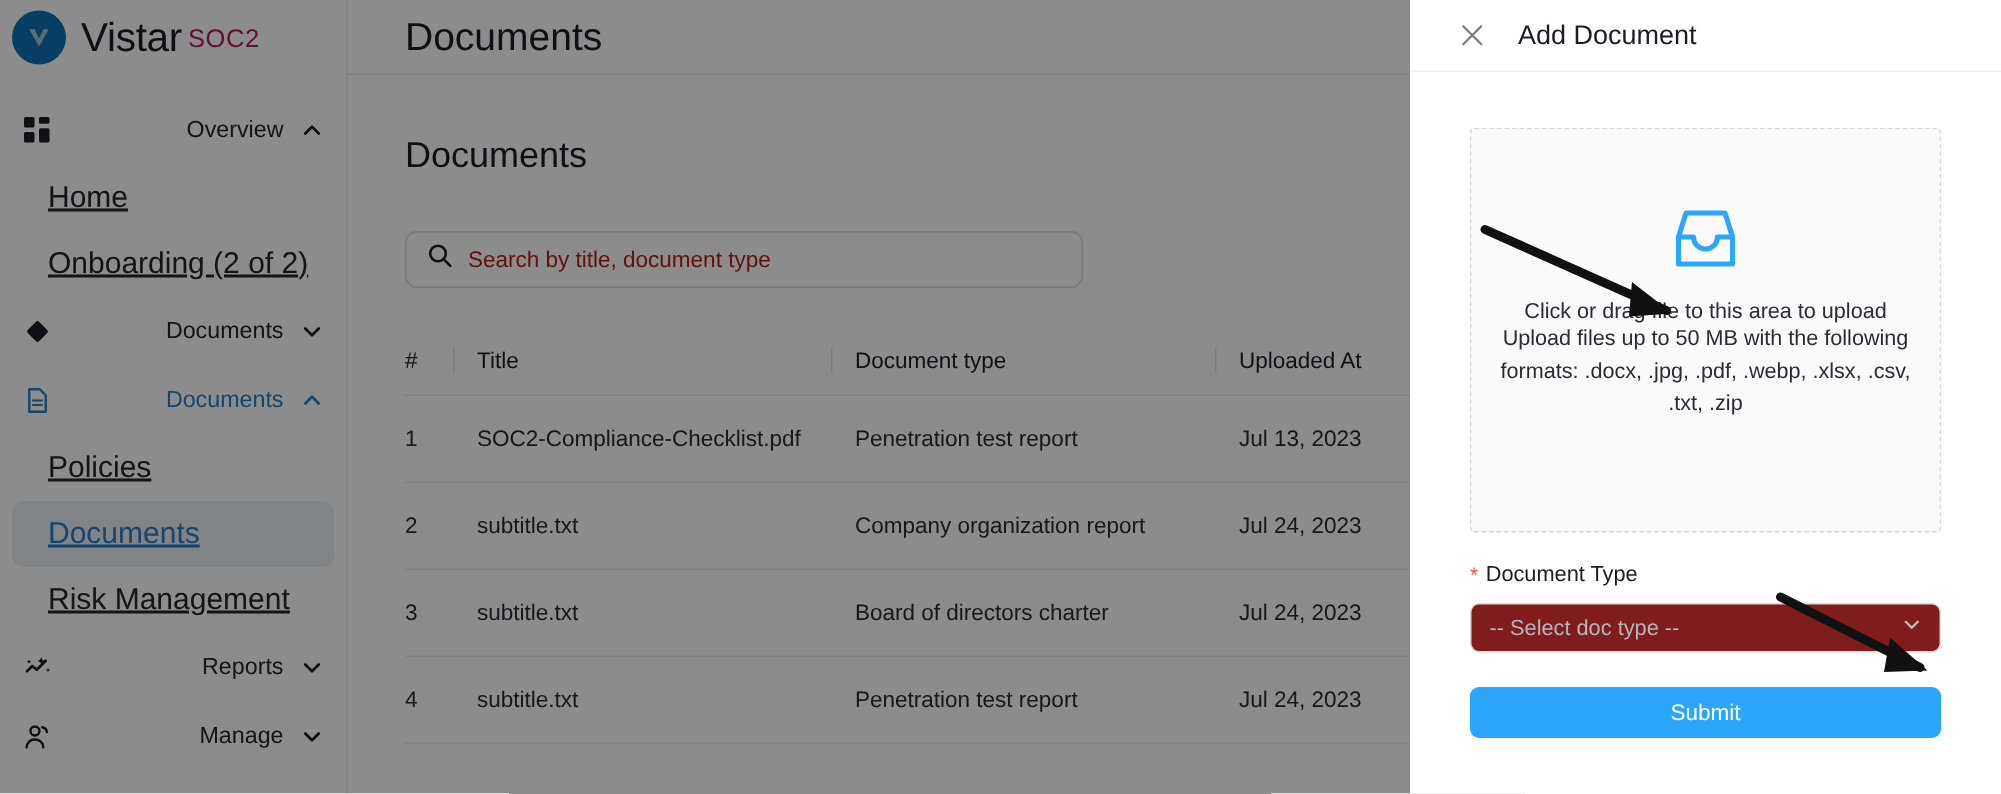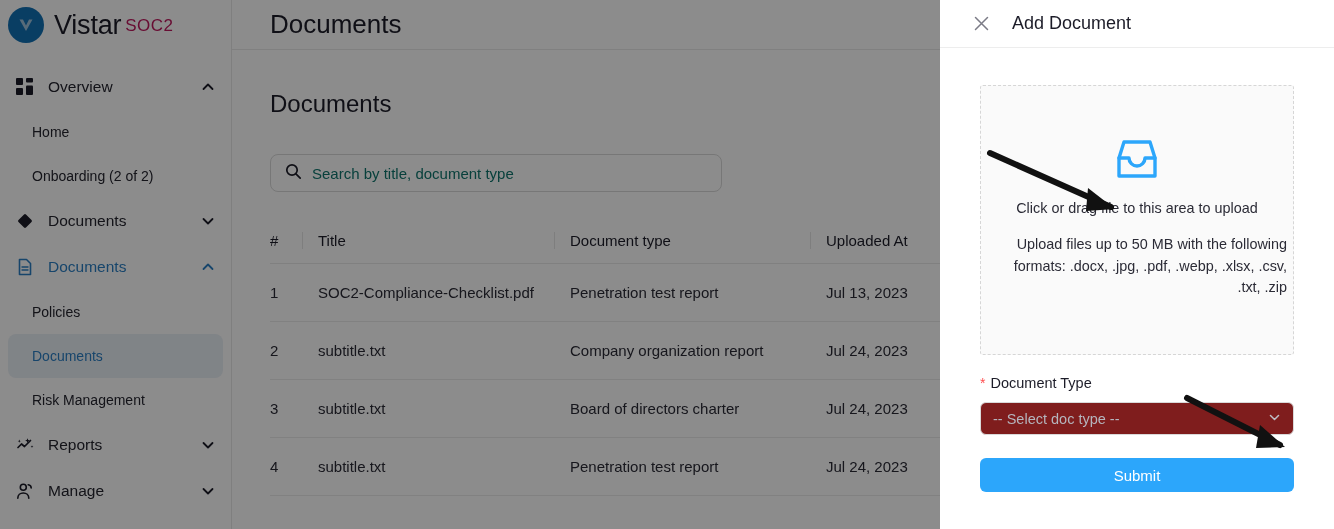--- a/index.html
+++ b/index.html
@@ -29,51 +29,51 @@
     display: flex; align-items: center; justify-content: center;
     flex: 0 0 36px;
   }
   .brand-name {
     font-size: 27px; color: #1c1c28; font-weight: 400; letter-spacing: -0.2px;
     line-height: 1;
   }
   .brand-sub { font-size: 17px; color: #be185d; letter-spacing: .4px; margin-left: 4px; align-self: flex-end; padding-bottom: 3px; }
   .brand-wrap { display: flex; align-items: baseline; }
 
-  .nav { padding-top: 14px; }
+  .nav { padding-top: 14px; text-align: right; }
   .nav-group {
     height: 46px; display: flex; align-items: center;
     padding: 0 16px 0 14px; gap: 12px; cursor: pointer;
   }
   .nav-group .ico { width: 22px; height: 22px; flex: 0 0 22px; display: flex; align-items: center; justify-content: center; }
   .nav-group .lbl { flex: 1; font-size: 15.5px; color: #25252f; }
   .nav-group.active .lbl { color: #2b7fc4; }
   .chev { width: 14px; height: 14px; flex: 0 0 14px; }
 
   .nav-sub {
     height: 44px; display: flex; align-items: center;
     margin: 0 8px; padding-left: 24px; border-radius: 8px;
-    font-size: 14px; color: #25252f; cursor: pointer;
+    font-size: 20px; color: #25252f; cursor: pointer; text-decoration: underline;
   }
   .nav-sub.selected { background: #eaf0f6; color: #2b7fc4; }
 
   
   .main { flex: 1; height: 529px; background: #fff; position: relative; }
   .main-header { height: 50px; border-bottom: 1px solid #eaeaea; display: flex; align-items: center; padding-left: 38px; }
   .main-header h1 { font-size: 26px; font-weight: 400; color: #1c1c28; }
   .main-body { padding: 40px 0 0 38px; }
   .section-title { font-size: 24px; font-weight: 400; color: #1c1c28; }
 
   .search-box {
     margin-top: 36px; width: 452px; height: 38px;
     border: 1px solid #d9d9d9; border-radius: 8px;
     display: flex; align-items: center; gap: 10px; padding: 0 14px;
     background: #fff;
   }
-  .search-box .ph { font-size: 15px; color: #0f766e; }
+  .search-box .ph { font-size: 15px; color: #b91c1c; }
 
   table.docs { margin-top: 26px; width: 700px; border-collapse: collapse; table-layout: fixed; }
   table.docs th {
     font-size: 15px; font-weight: 400; color: #1c1c28; text-align: left;
     padding: 14px 0 14px 0; border-bottom: 1px solid #eaeaea;
     position: relative;
   }
   table.docs th + th::before {
     content: ""; position: absolute; left: -16px; top: 14px; bottom: 14px;
     width: 1px; background: #e6e6e6;
@@ -112,22 +112,22 @@
 
   .dropzone {
     height: 270px; border: 1px dashed #d6d6d6; border-radius: 3px;
     background: #fafafa;
     display: flex; flex-direction: column; align-items: center;
     padding-top: 52px;
   }
   .inbox-ico { width: 52px; height: 44px; }
   .dz-main { margin-top: 18px; font-size: 14.4px; color: #2b2b36; }
   .dz-hint {
-    margin-top: 18px; font-size: 14.4px; color: #2b2b36;
-    text-align: right; line-height: 1.5; width: 300px;
+    font-size: 14.4px; color: #2b2b36;
+    text-align: center; line-height: 1.5; width: 300px;
   }
 
   .field-label { margin-top: 20px; font-size: 14.5px; color: #1c1c28; display: flex; align-items: center; gap: 5px; }
   .req { color: #ff4d4f; font-size: 14px; line-height: 1; }
 
   .select-ctl {
     margin-top: 11px; height: 33px; border: 1px solid #d9d9d9; border-radius: 6px;
     display: flex; align-items: center; padding: 0 12px; background: #7f1d1d;
     cursor: pointer;
   }

